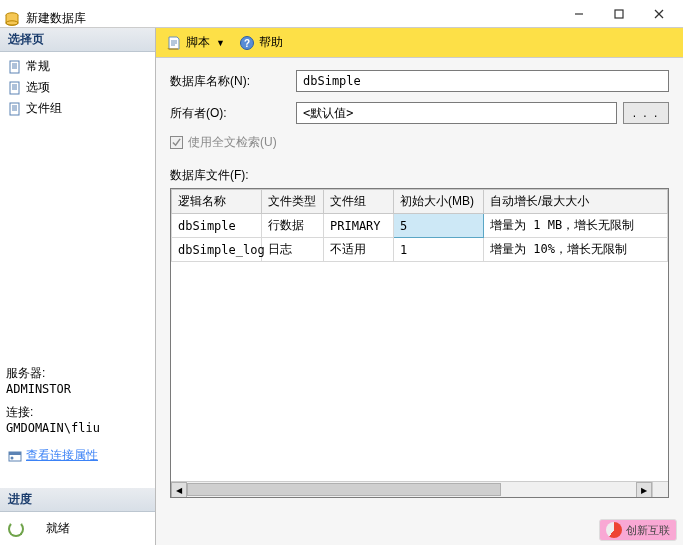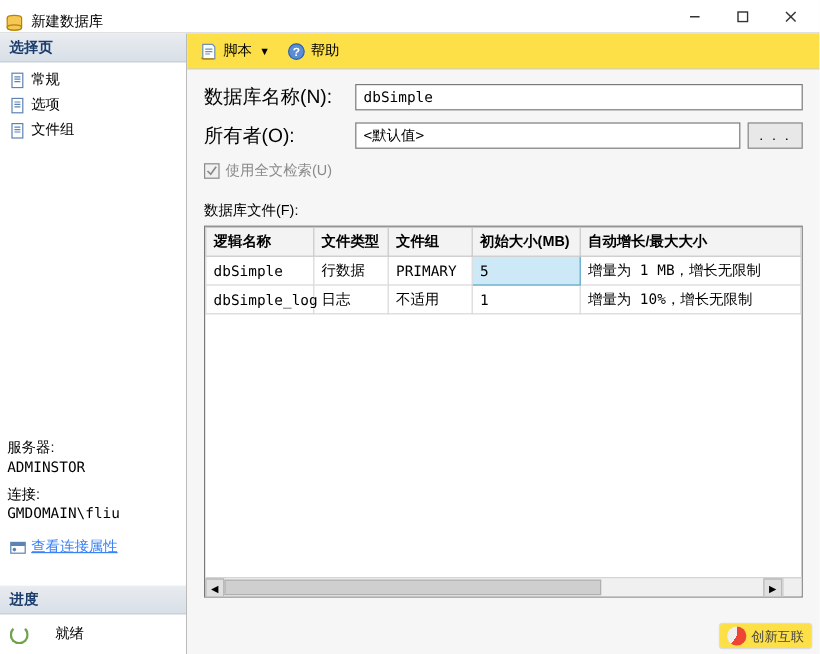--- a/index.html
+++ b/index.html
@@ -26,42 +26,42 @@
     .ring { width:16px; height:16px; border:2px solid #6fa34a; border-top-color:transparent; border-radius:50%; }
     
     .main { flex:1; display:flex; flex-direction:column; position:relative; background:#f6f6f6; }
     .toolbar { height:30px; display:flex; align-items:center; padding:0 6px; gap:4px; background:#fde047; border-bottom:1px solid #ccc; }
     .tool-item { display:flex; align-items:center; gap:4px; padding:2px 4px; cursor:pointer; }
     .tool-item .icon { width:16px; height:16px; display:inline-flex; }
     .tool-drop { font-size:9px; padding:0 2px; }
     
     .content { flex:1; padding:12px 14px 10px 14px; background:#f6f6f6; position:relative; overflow:hidden; }
     .form-row { display:flex; align-items:center; margin-bottom:10px; }
-    .form-lbl { width:126px; font-size:16px; }
+    .form-lbl { width:126px; font-size:12px; }
     .form-inp { flex:1; height:22px; border:1px solid #7a7a7a; padding:0 6px; font-size:12px; background:#fff; font-family:"Consolas","SimSun",monospace; }
     .btn-ellipsis { width:46px; height:22px; margin-left:6px; border:1px solid #888; background:#e8e8e8; font-size:12px; display:flex; align-items:center; justify-content:center; letter-spacing:2px; cursor:pointer; }
     .chk-row { display:flex; align-items:center; gap:5px; margin:8px 0 16px 0; color:#8a8a8a;}
     .chk-box { width:13px; height:13px; border:1px solid #8a8a8a; display:inline-flex; align-items:center; justify-content:center; background:#f0f0f0; }
     .chk-mark { width:9px; height:9px; }
     
     .files-label { margin-bottom:4px; }
     .grid-wrap { border:1px solid #7a7a7a; background:#fff; height:310px; overflow:hidden; position:relative; }
     .grid { width:100%; border-collapse:collapse; table-layout:fixed; font-size:12px; }
-    .grid th { background:#f3f3f3; border:1px solid #c8c8c8; padding:3px 6px; text-align:left; font-weight:bold; font-size:12px; }
+    .grid th { background:#f3f3f3; border:1px solid #c8c8c8; padding:3px 6px; text-align:left; font-weight:normal; font-size:12px; }
     .grid td { border:1px solid #d8d8d8; padding:3px 6px; font-family:"Consolas","SimSun",monospace; font-size:12px; height:20px; }
     .col1{width:90px;} .col2{width:62px;} .col3{width:70px;} .col4{width:90px;} .col5{width:auto;}
     .cell-edit { background:#cde8f6; border:1px solid #5aa6c5 !important; }
     
     .hscroll { position:absolute; left:0; right:16px; bottom:0; height:16px; background:#efefef; border-top:1px solid #ccc; display:flex; }
     .hs-btn { width:16px; height:16px; background:#e0e0e0; border:1px solid #b0b0b0; display:flex; align-items:center; justify-content:center; font-size:8px; cursor:pointer;}
     .hs-track { flex:1; background:#f0f0f0; position:relative; }
     .hs-thumb { position:absolute; left:0; top:1px; bottom:1px; width:70%; background:#cfcfcf; border:1px solid #b0b0b0; }
     .vs-stub { position:absolute; right:0; bottom:0; width:16px; height:16px; background:#efefef; border-left:1px solid #ccc; border-top:1px solid #ccc;}
     
-    .watermark { position:absolute; right:6px; bottom:4px; display:flex; align-items:center; gap:4px; padding:2px 6px; background:#fde047; border:1px solid #ddd; border-radius:3px; font-size:11px; color:#444;}
+    .watermark { position:absolute; right:6px; bottom:4px; display:flex; align-items:center; gap:4px; padding:2px 6px; background:#f9a8d4; border:1px solid #ddd; border-radius:3px; font-size:11px; color:#444;}
     .watermark .logo { width:16px;height:16px; border-radius:50%; background:conic-gradient(#e43 0 60%, #eee 0); display:inline-block;}
   </style>
 </head>
 <body>
 
 <div class="titlebar">
   <span class="ticon">
     <svg viewBox="0 0 16 16">
         <ellipse cx="8" cy="4" rx="6" ry="2.2" fill="#f5c755" stroke="#b88400"></ellipse>
         <path d="M2 4v8c0 1.2 2.7 2.2 6 2.2s6-1 6-2.2V4" fill="#f5c755" stroke="#b88400"></path>

